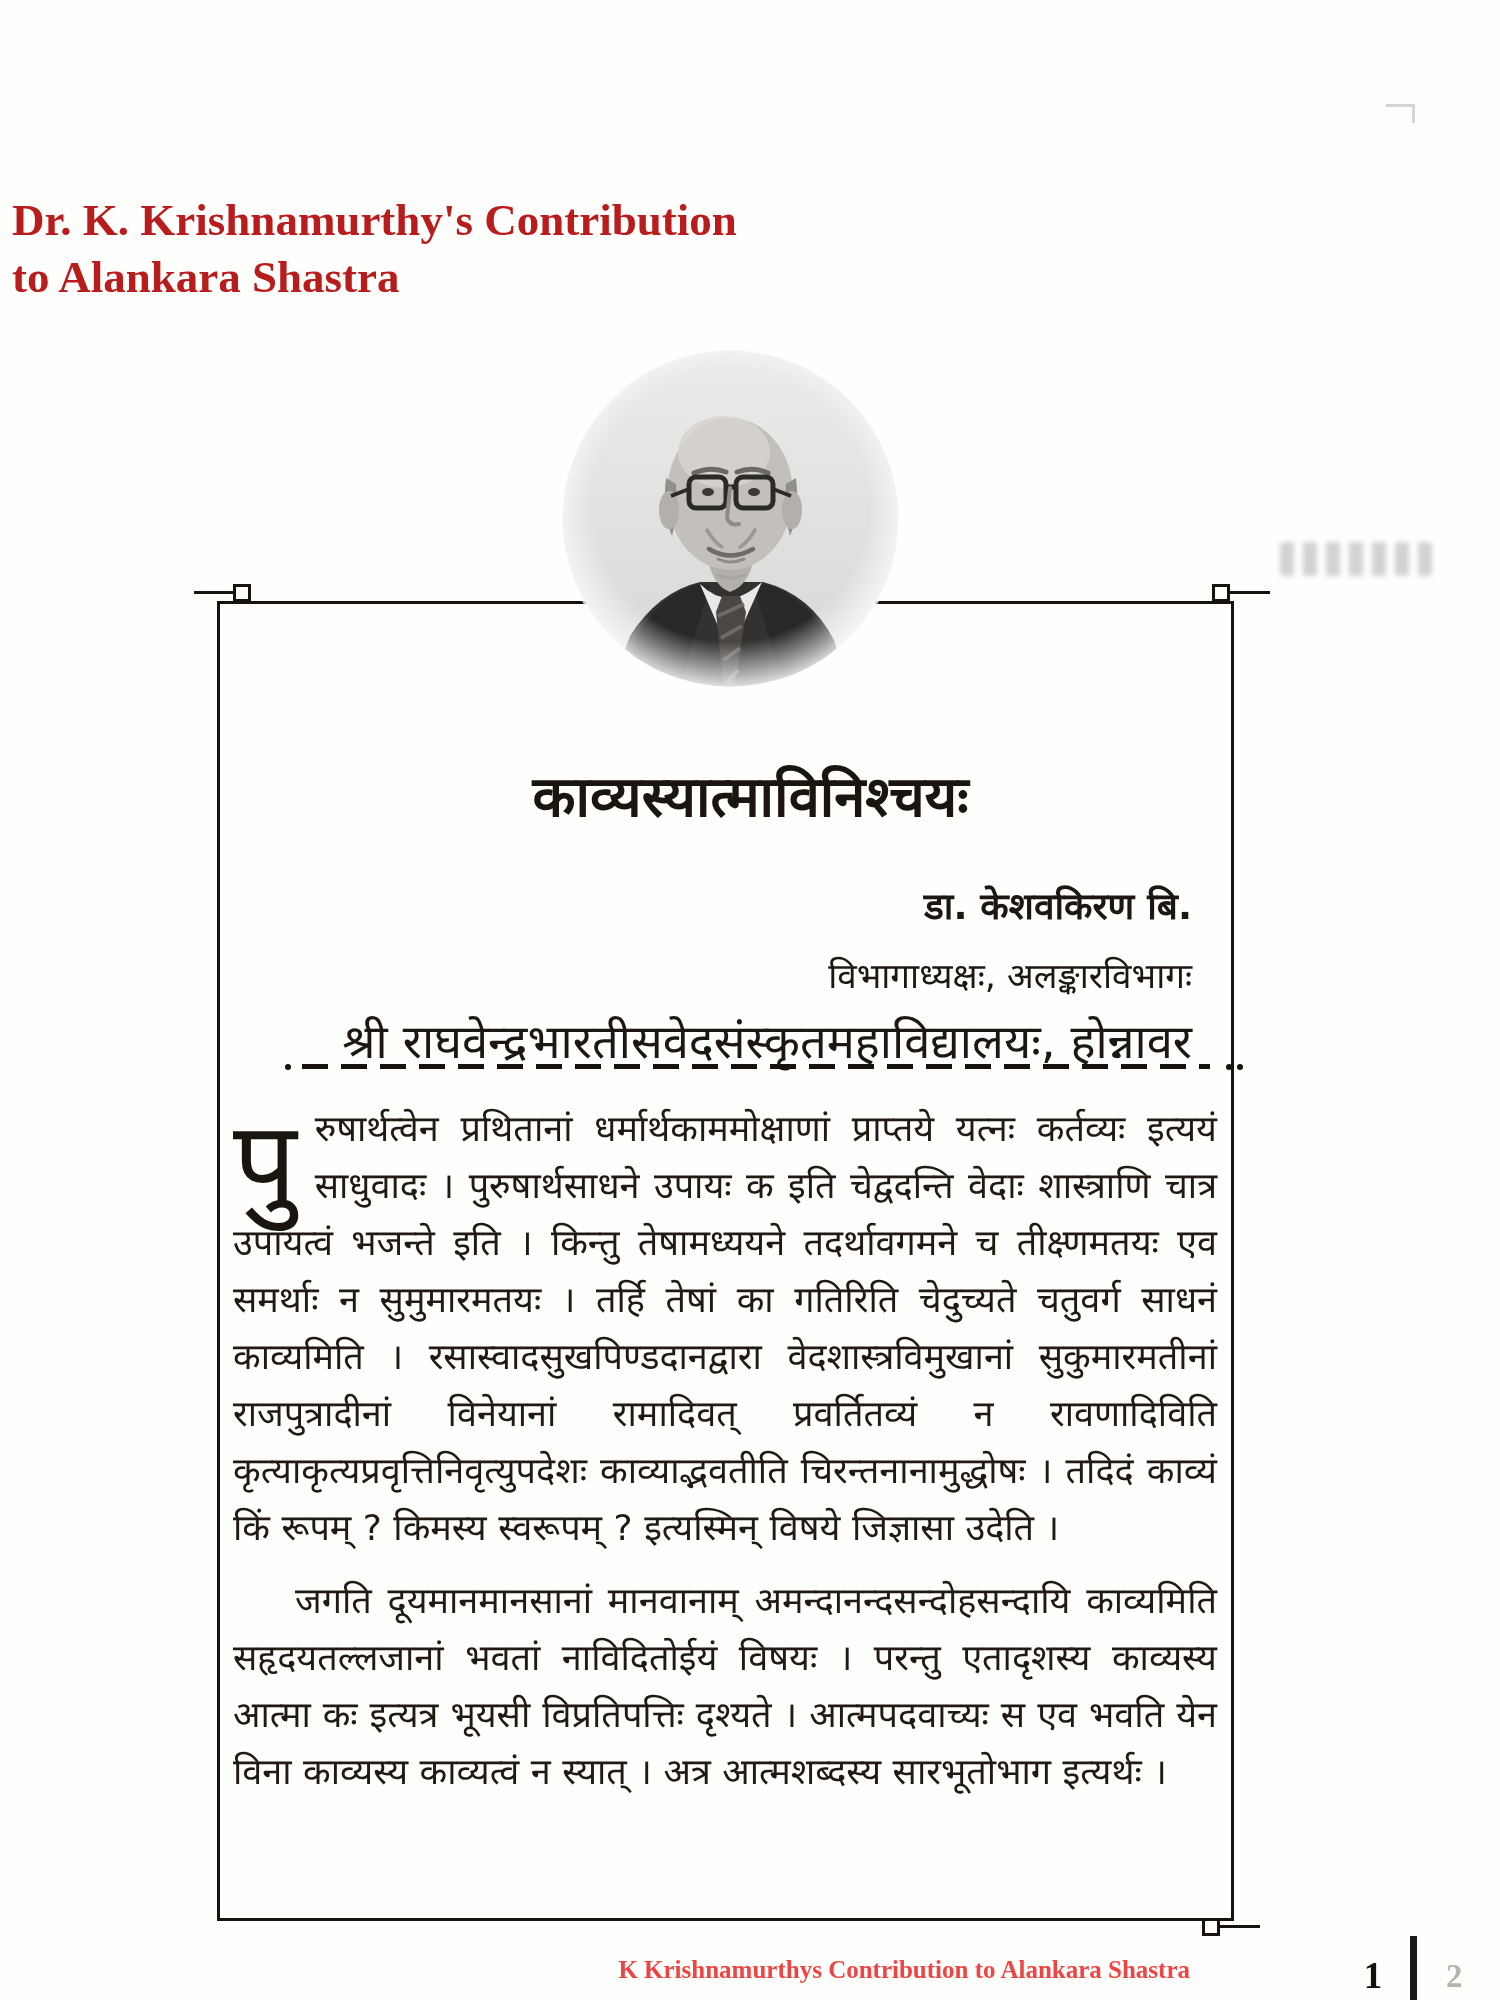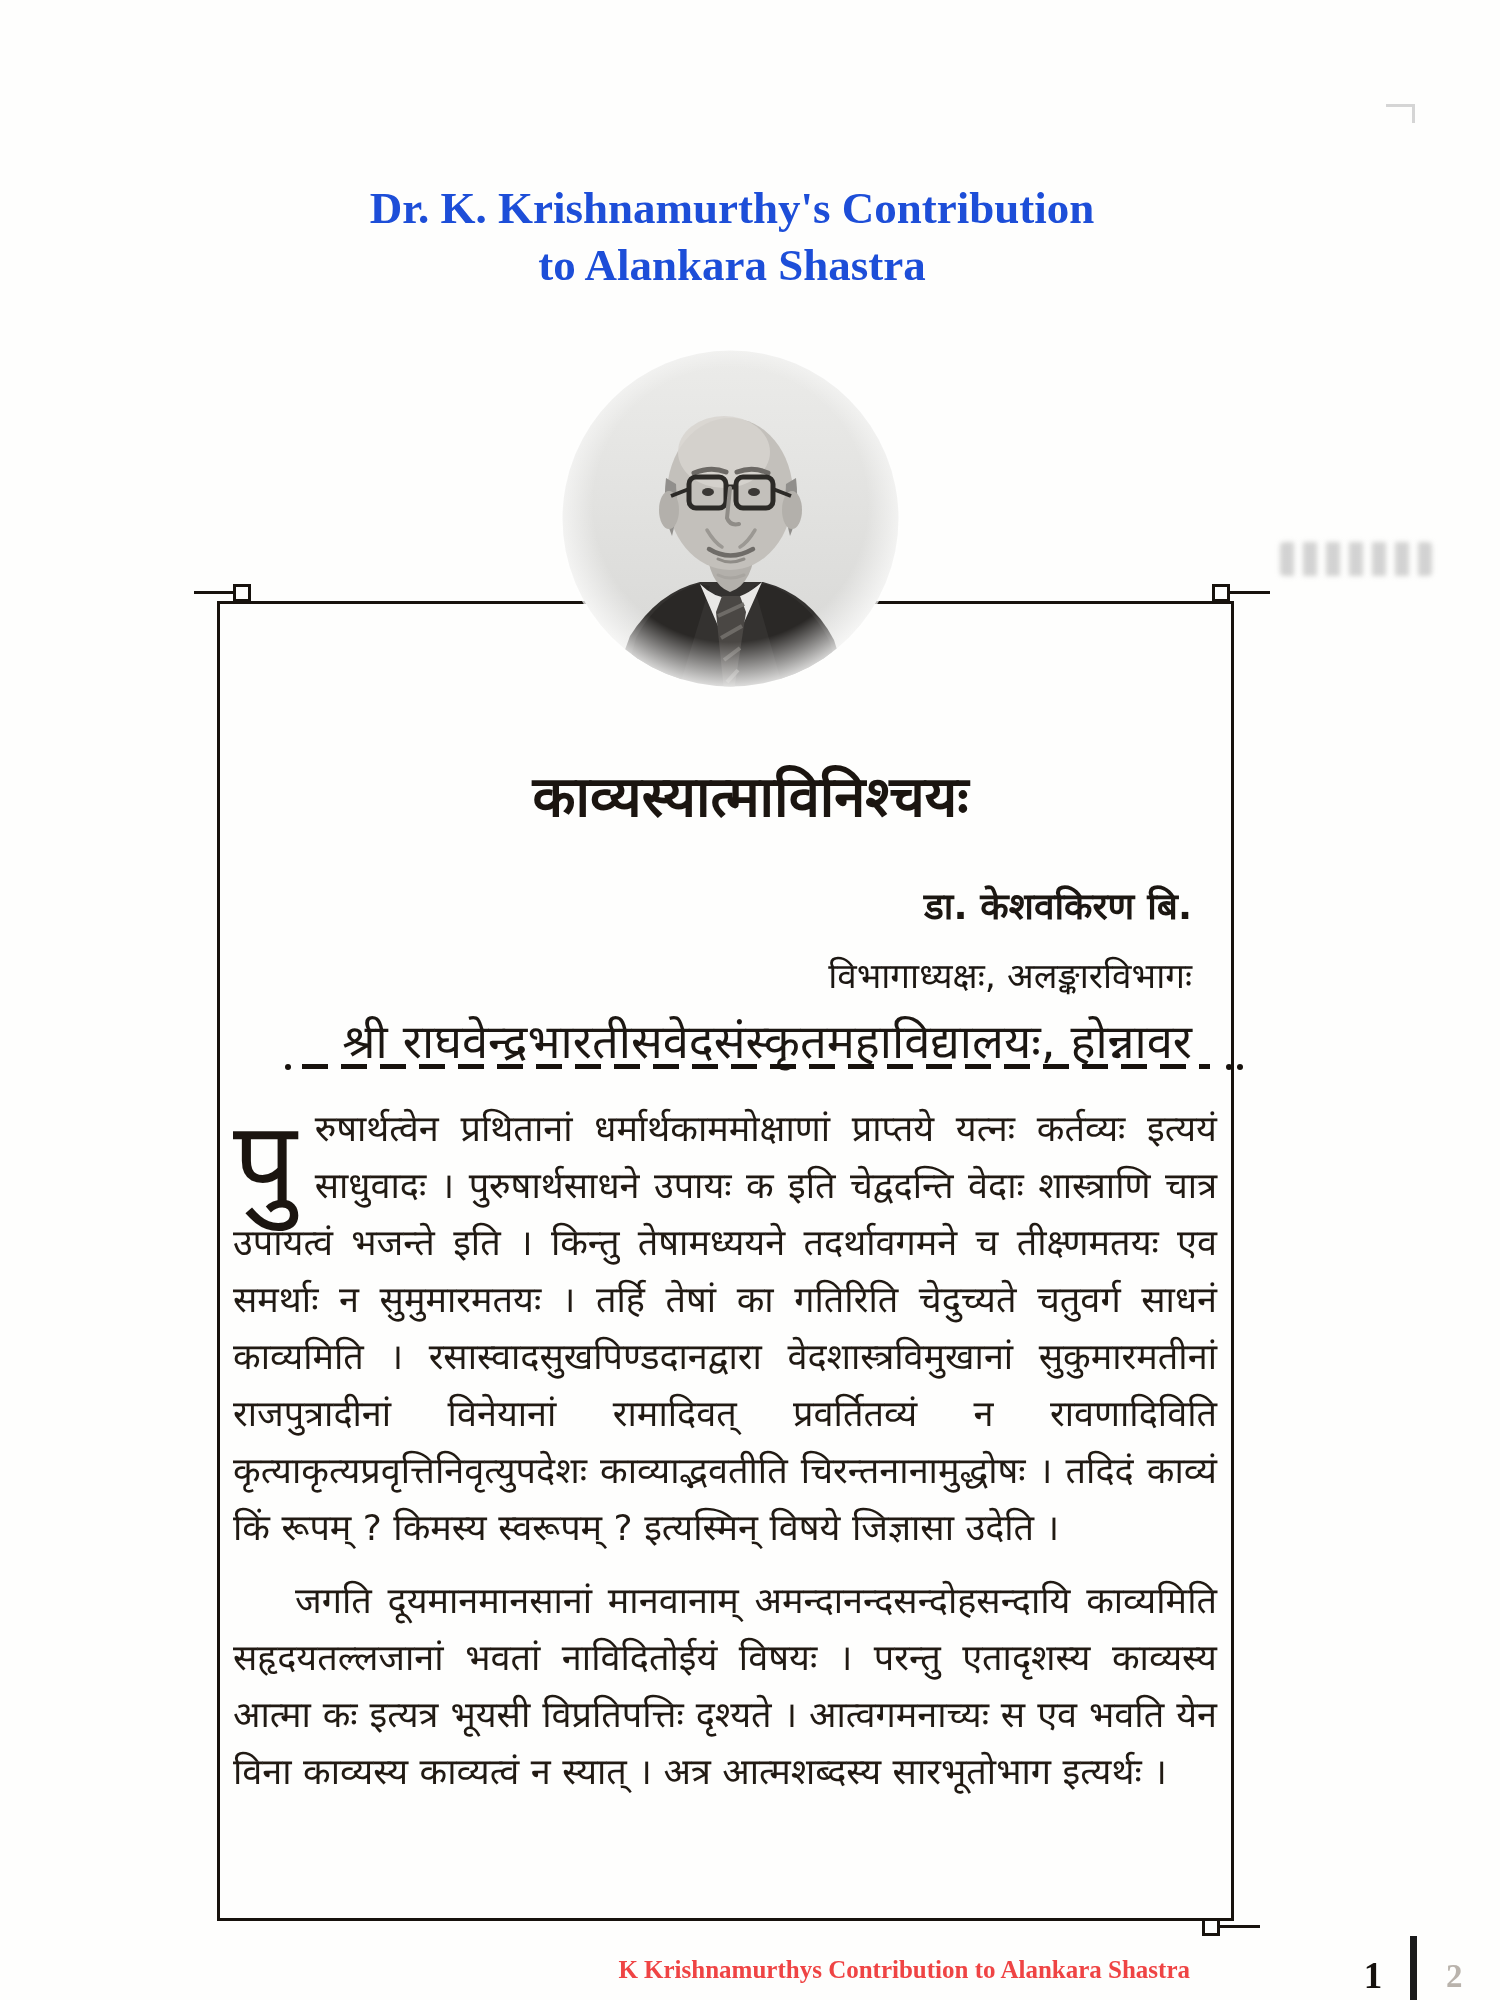--- a/index.html
+++ b/index.html
@@ -10,27 +10,27 @@
     background: #fefefd;
     overflow: hidden;
     font-family: "DejaVu Sans", sans-serif;
     color: #1c1712;
   }
 
   
   .title {
     position: absolute;
     top: 180px; left: 0; right: 36px;
-    margin: 0;
-    text-align: center;
+    margin: 12px;
+    text-align: left;
     font-family: "Liberation Serif", serif;
     font-weight: 700;
     font-size: 45px;
     line-height: 57px;
-    color: #1d4ed8;
+    color: #b91c1c;
   }
   .title span { display: block; }
 
   
   .mark-tr {
     position: absolute;
     left: 1386px; top: 104px;
     width: 26px; height: 16px;
     border-top: 3px solid #cccccc;
     border-right: 3px solid #cccccc;
@@ -270,21 +270,21 @@
   <div class="byline">
     <div class="byline-author">डा. केशवकिरण बि.</div>
     <div class="byline-role">विभागाध्यक्षः, अलङ्कारविभागः</div>
     <div class="byline-aff">श्री राघवेन्द्रभारतीसवेदसंस्कृतमहाविद्यालयः, होन्नावर</div>
   </div>
 
   <div class="rule"></div>
 
   <div class="body-text">
     <p><span class="dropcap">पु</span><span>रुषार्थत्वेन प्रथितानां धर्मार्थकाममोक्षाणां प्राप्तये यत्नः कर्तव्यः इत्ययं साधुवादः । पुरुषार्थसाधने उपायः क इति चेद्वदन्ति वेदाः शास्त्राणि चात्र उपायत्वं भजन्ते इति । किन्तु तेषामध्ययने तदर्थावगमने च तीक्ष्णमतयः एव समर्थाः न सुमुमारमतयः । तर्हि तेषां का गतिरिति चेदुच्यते चतुवर्ग साधनं काव्यमिति । रसास्वादसुखपिण्डदानद्वारा वेदशास्त्रविमुखानां सुकुमारमतीनां राजपुत्रादीनां विनेयानां रामादिवत् प्रवर्तितव्यं न रावणादिविति कृत्याकृत्यप्रवृत्तिनिवृत्युपदेशः काव्याद्भवतीति चिरन्तनानामुद्धोषः । तदिदं काव्यं किं रूपम् ? किमस्य स्वरूपम् ? इत्यस्मिन् विषये जिज्ञासा उदेति ।</span></p>
-    <p class="para2">जगति दूयमानमानसानां मानवानाम् अमन्दानन्दसन्दोहसन्दायि काव्यमिति सहृदयतल्लजानां भवतां नाविदितोईयं विषयः । परन्तु एतादृशस्य काव्यस्य आत्मा कः इत्यत्र भूयसी विप्रतिपत्तिः दृश्यते । आत्वगमनाच्यः स एव भवति येन विना काव्यस्य काव्यत्वं न स्यात् । अत्र आत्मशब्दस्य सारभूतोभाग इत्यर्थः ।</p>
+    <p class="para2">जगति दूयमानमानसानां मानवानाम् अमन्दानन्दसन्दोहसन्दायि काव्यमिति सहृदयतल्लजानां भवतां नाविदितोईयं विषयः । परन्तु एतादृशस्य काव्यस्य आत्मा कः इत्यत्र भूयसी विप्रतिपत्तिः दृश्यते । आत्मपदवाच्यः स एव भवति येन विना काव्यस्य काव्यत्वं न स्यात् । अत्र आत्मशब्दस्य सारभूतोभाग इत्यर्थः ।</p>
   </div>
 
   <div class="footer-title">K Krishnamurthys Contribution to Alankara Shastra</div>
   <div class="page-num">1</div>
   <div class="footer-bar"></div>
   <div class="bleed-num">2</div>
 
 </div>
 
 </body></html>

